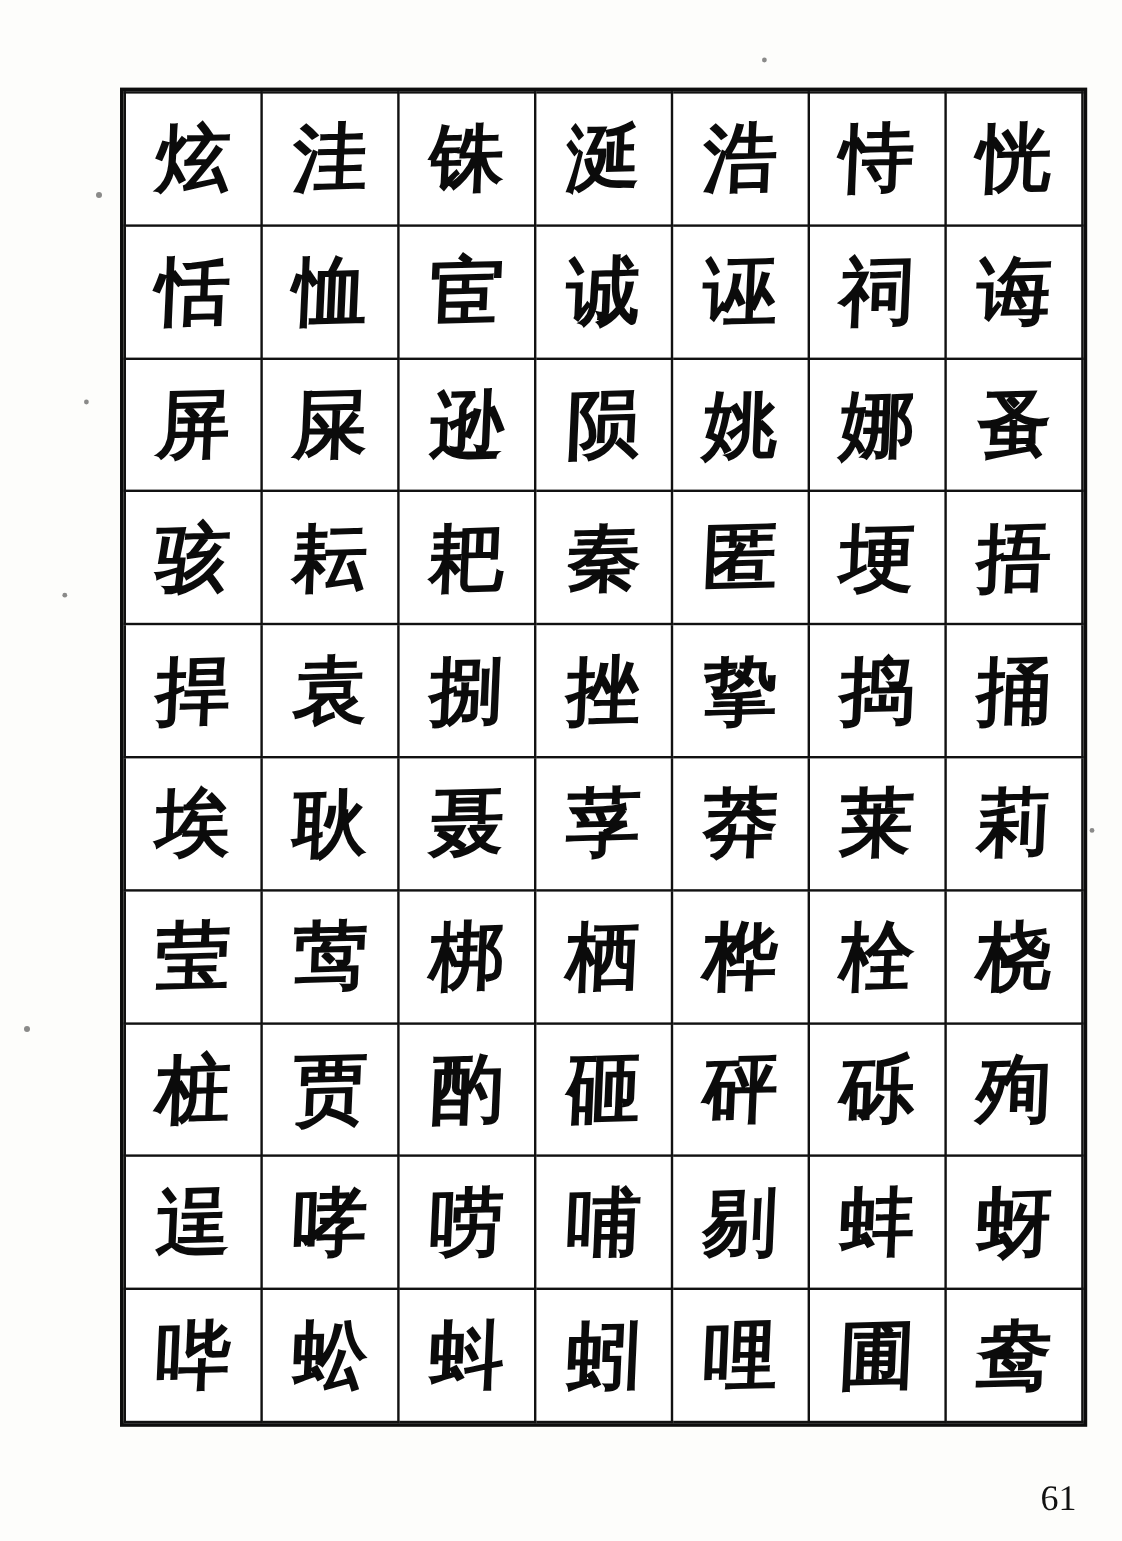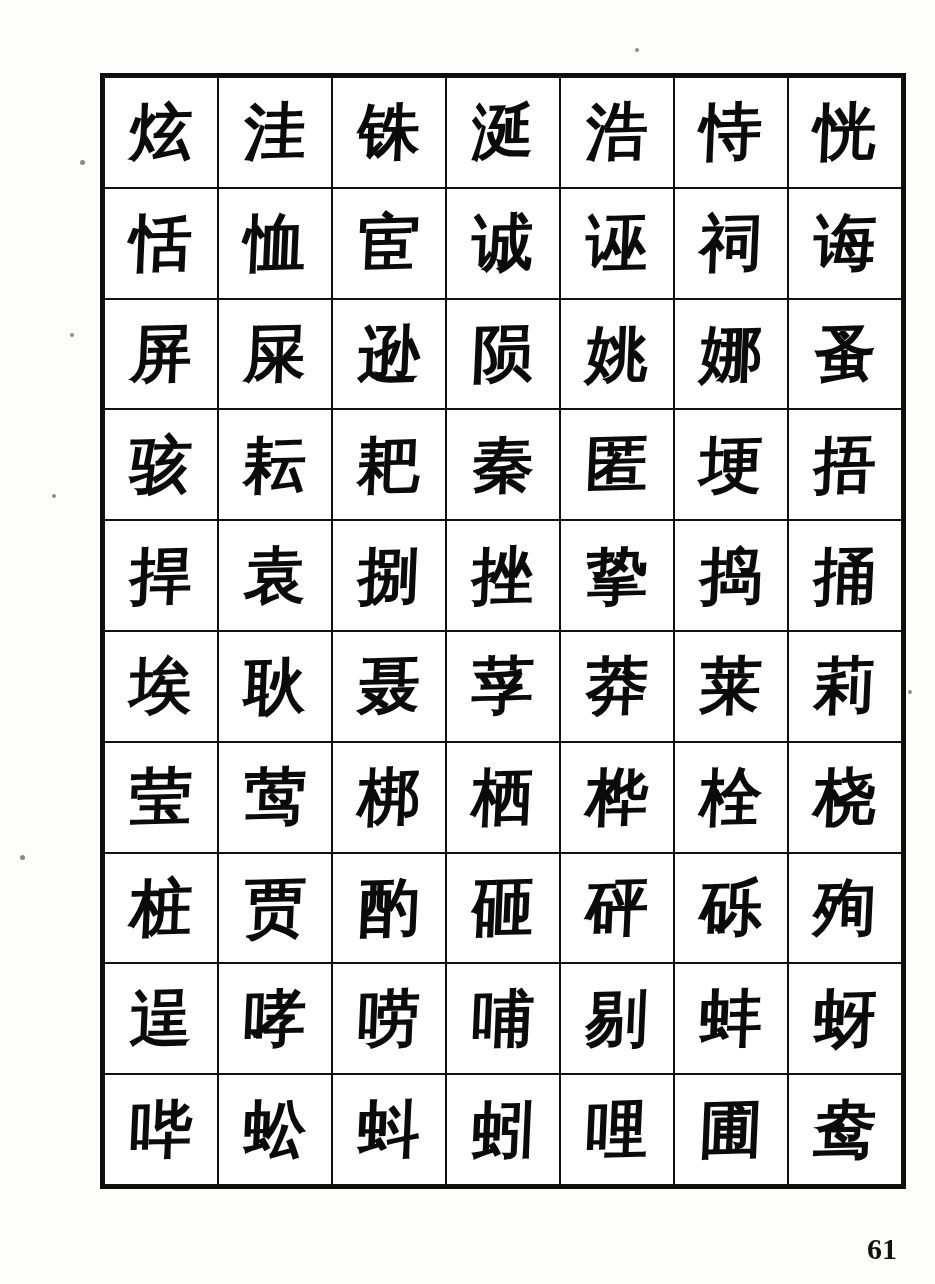--- a/index.html
+++ b/index.html
@@ -70,21 +70,20 @@
     pointer-events: none;
   }
 
   #page-number {
     position: absolute;
     right: 38px;
     bottom: 18px;
     font-family: "Liberation Serif", serif;
     font-size: 30px;
     color: #111111;
-    font-weight: bold;
   }
 
   #watermark {
     position: absolute;
     right: 62px;
     bottom: 12px;
     font-family: "Liberation Sans", sans-serif;
     font-size: 19px;
     color: #d3232a;
     white-space: nowrap;

